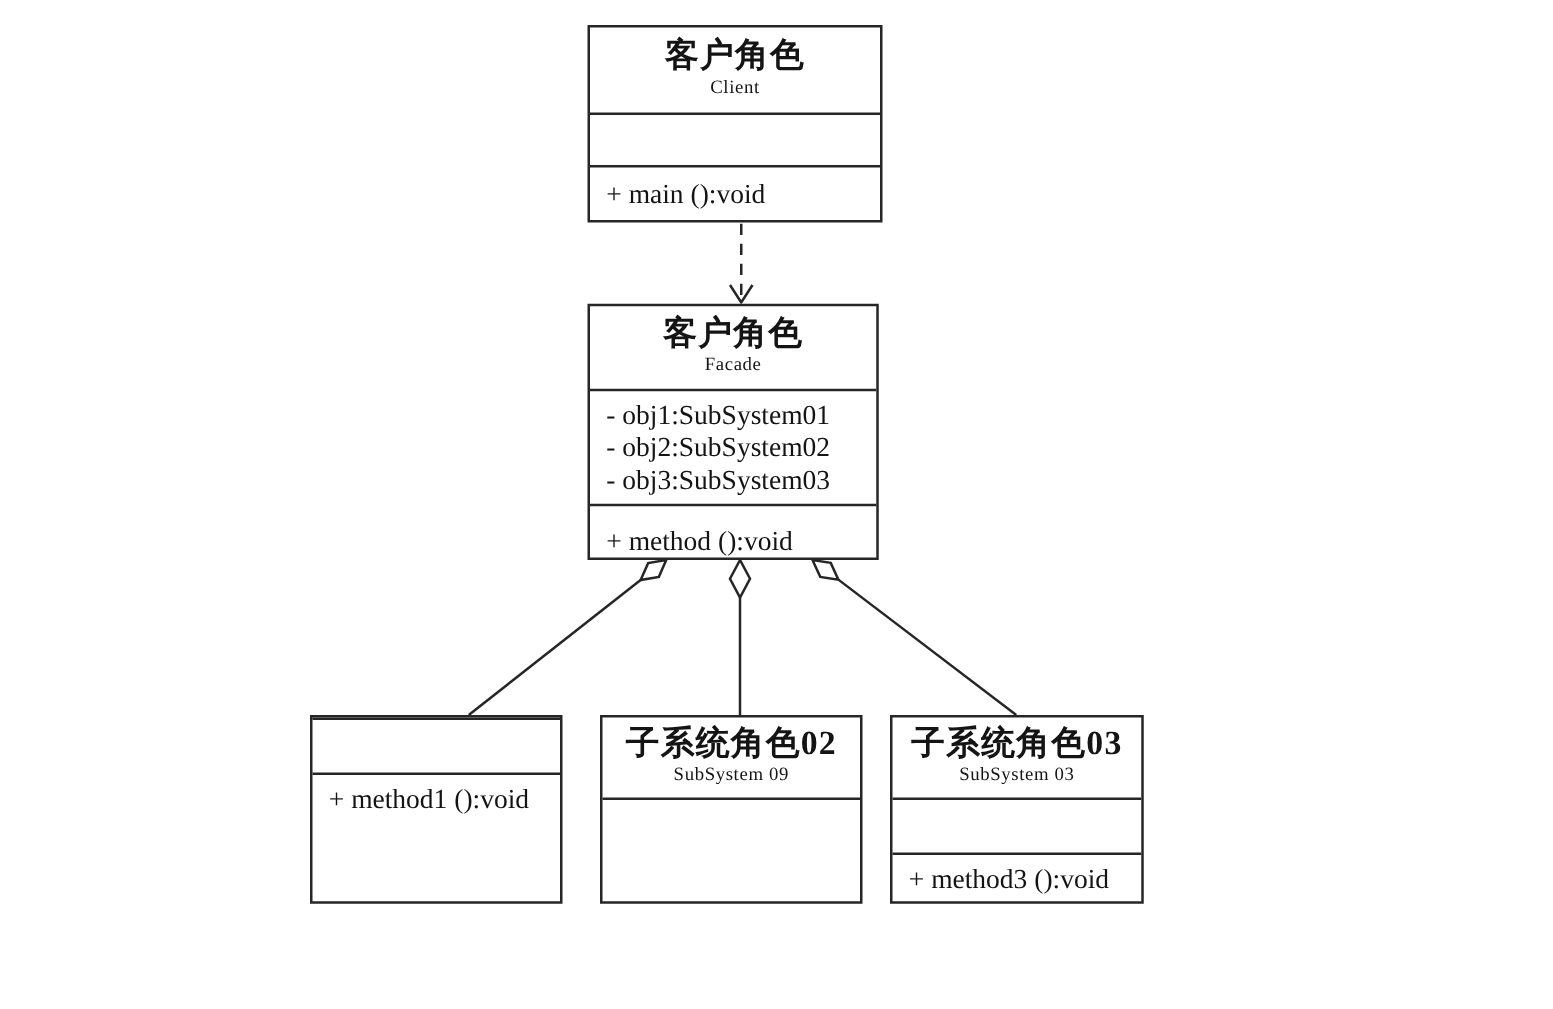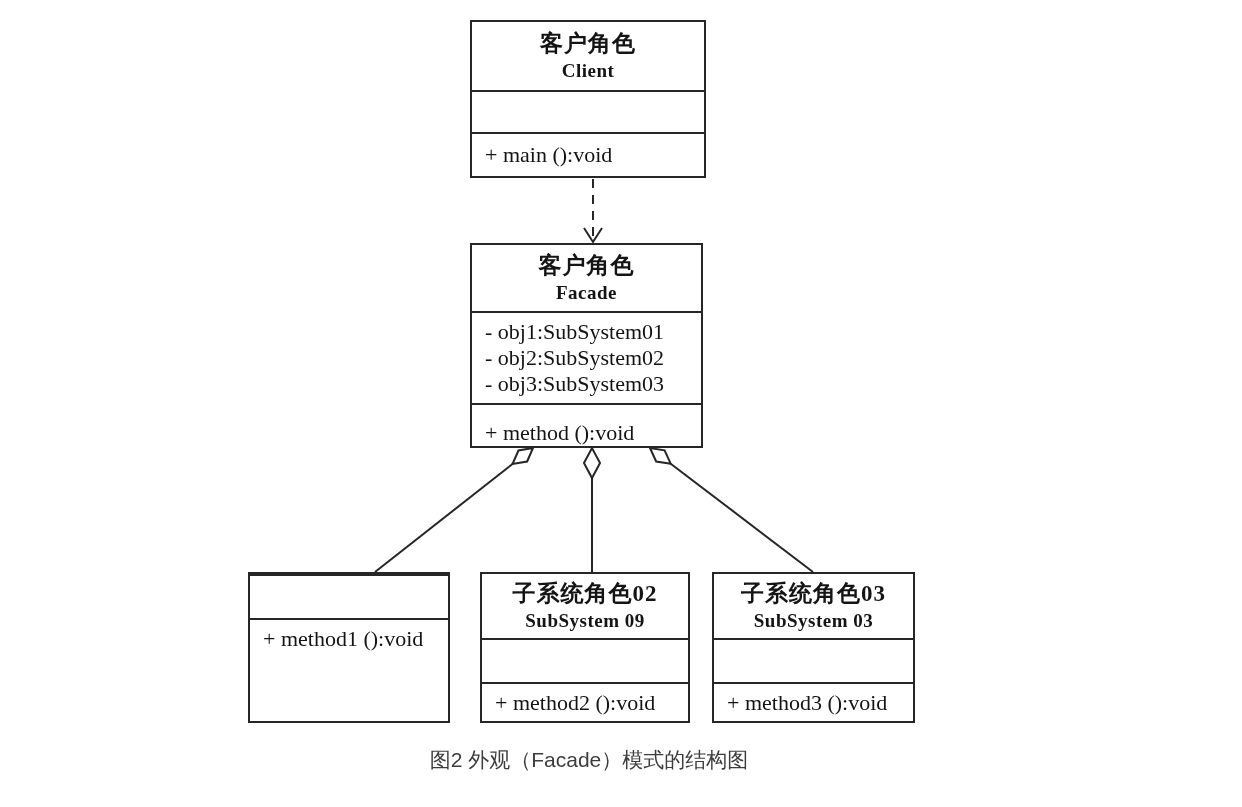--- a/index.html
+++ b/index.html
@@ -25,25 +25,25 @@
     position: absolute;
     background: #ffffff;
     border: 2px solid #262626;
   }
   .sec-title {
     display: flex; flex-direction: column;
     align-items: center; justify-content: center;
     text-align: center;
   }
   .name-cn {
-    font-size: 23px; font-weight: 600; letter-spacing: 1px;
+    font-size: 27px; font-weight: 600; letter-spacing: 1px;
     line-height: 28px;
   }
   .name-en {
-    font-size: 19px; font-weight: 700;
+    font-size: 15px; font-weight: 400;
     line-height: 25px; letter-spacing: 0.5px;
   }
   .sec-attrs, .sec-methods {
     border-top: 2px solid #262626;
   }
   .member-line {
     font-size: 22px; line-height: 26px;
     padding-left: 13px;
     white-space: pre;
   }
@@ -133,30 +133,26 @@
       <div class="member-line">+ method1 ():void</div>
     </div>
   </div>
 
   <div class="uml-class sub-box" id="box-sub2">
     <div class="sec-title">
       <div class="name-cn">子系统角色02</div>
       <div class="name-en">SubSystem 09</div>
     </div>
     <div class="sec-attrs"></div>
-    <div class="sec-methods">
-      <div class="member-line">+ method2 ():void</div>
-    </div>
   </div>
 
   <div class="uml-class sub-box" id="box-sub3">
     <div class="sec-title">
       <div class="name-cn">子系统角色03</div>
       <div class="name-en">SubSystem 03</div>
     </div>
     <div class="sec-attrs"></div>
     <div class="sec-methods">
       <div class="member-line">+ method3 ():void</div>
     </div>
   </div>
 
-  <div id="caption">图2 外观（Facade）模式的结构图</div>
 </div>
 
 </body></html>

